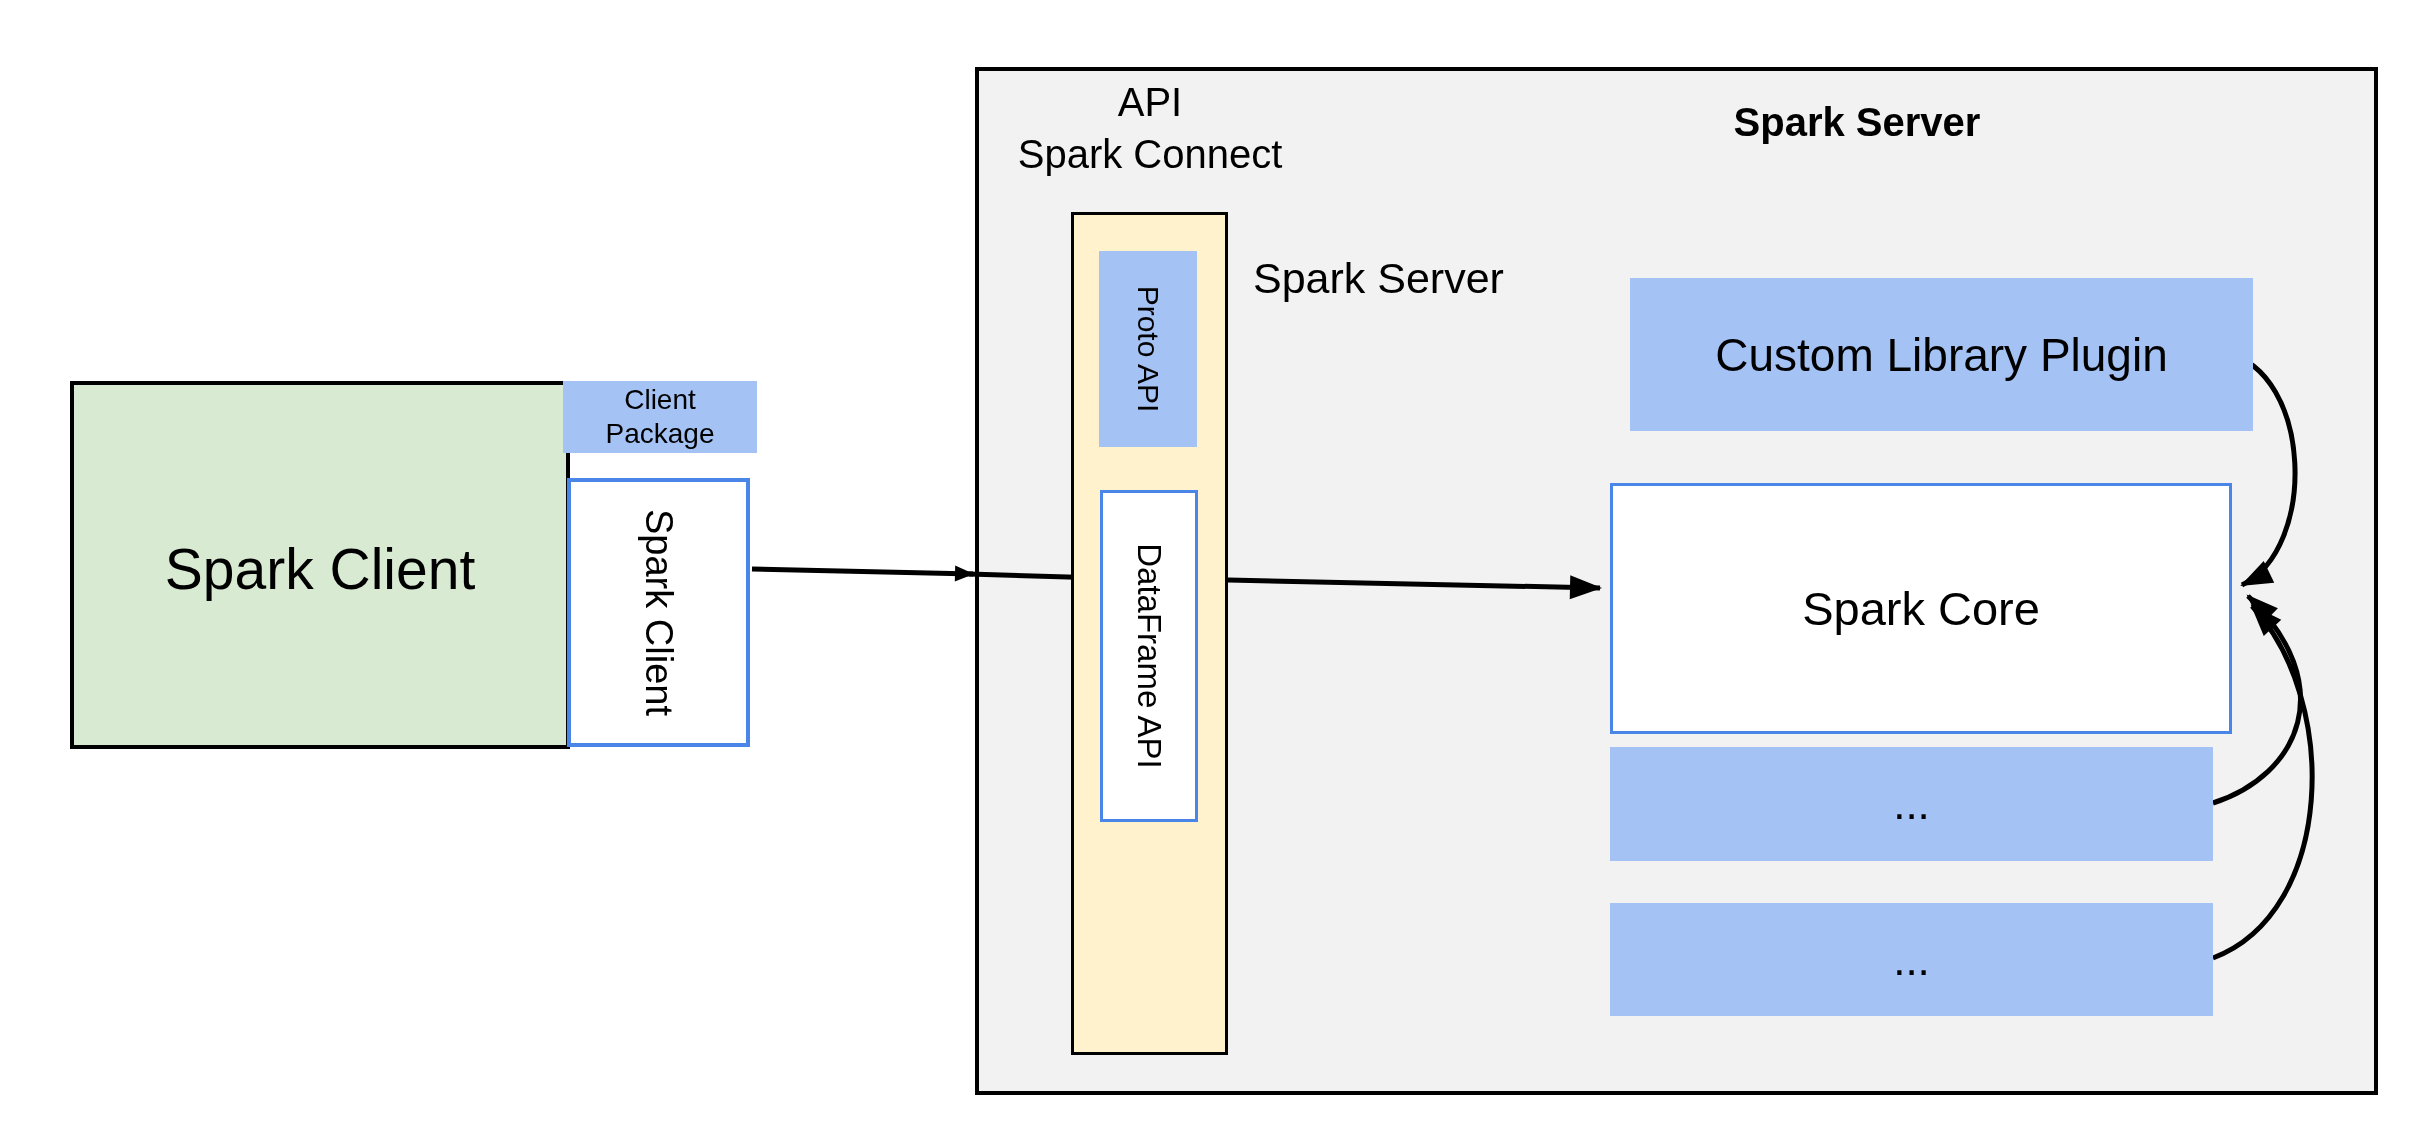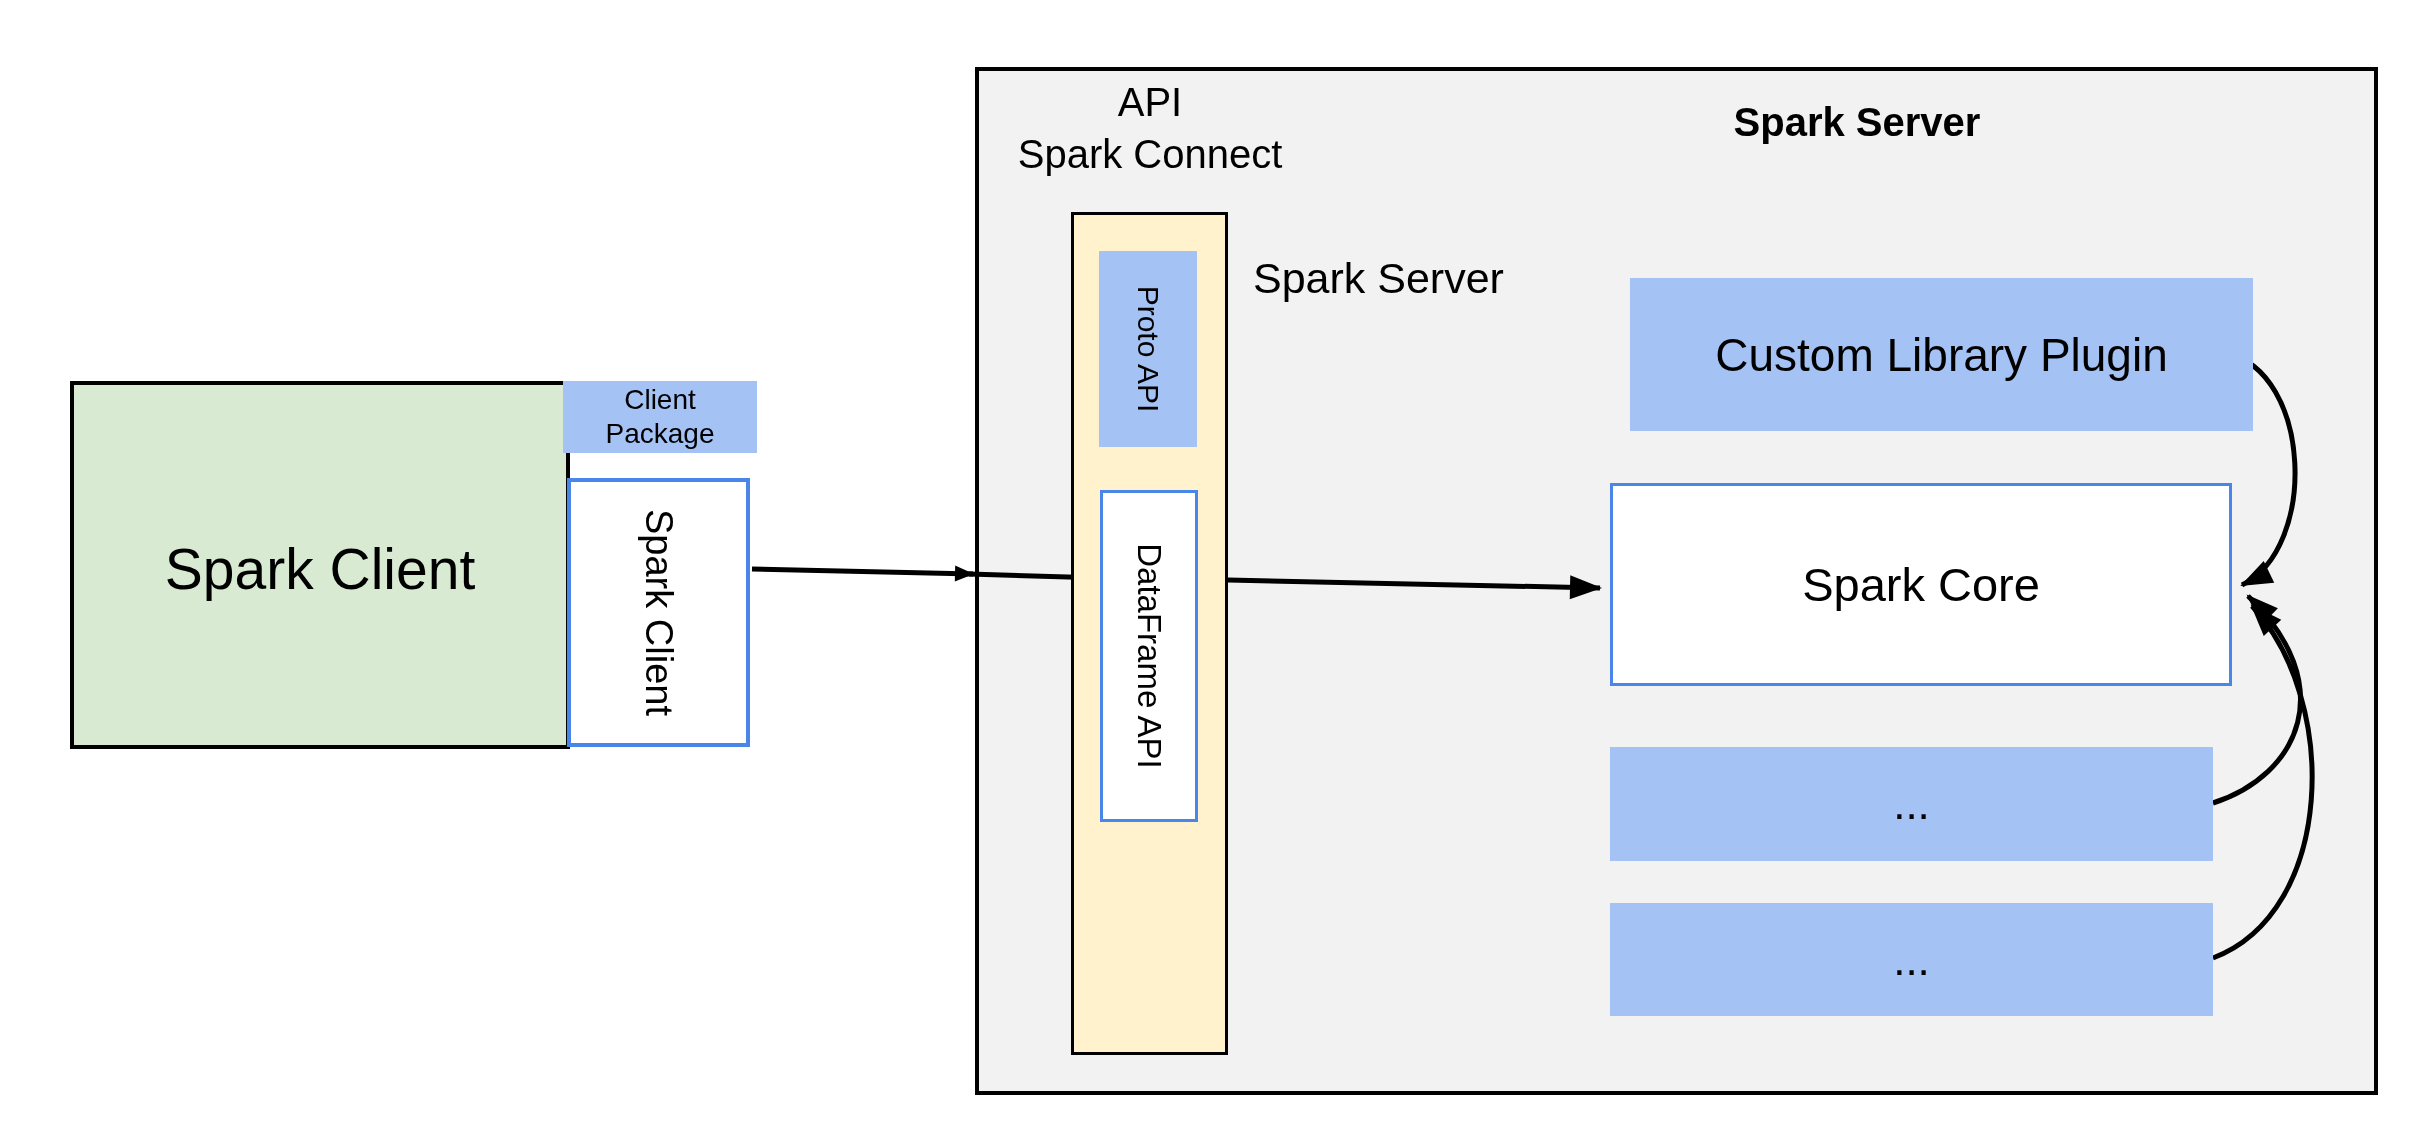--- a/index.html
+++ b/index.html
@@ -92,21 +92,21 @@
   }
 
   .clp-box {
     left: 1610px; top: 278px; width: 623px; height: 153px;
     background: var(--blue-fill, #a4c2f4);
     font-size: 46px;
     margin-left: 20px;
   }
 
   .core-box {
-    left: 1610px; top: 483px; width: 622px; height: 203px;
+    left: 1610px; top: 483px; width: 622px; height: 251px;
     background: #fff;
     border: 3px solid var(--blue-border, #4a86e8);
     font-size: 47px;
   }
 
   .slot-box {
     background: var(--blue-fill, #a4c2f4);
     font-size: 44px;
   }
   .slot-1 { left: 1610px; top: 747px; width: 603px; height: 114px; }

